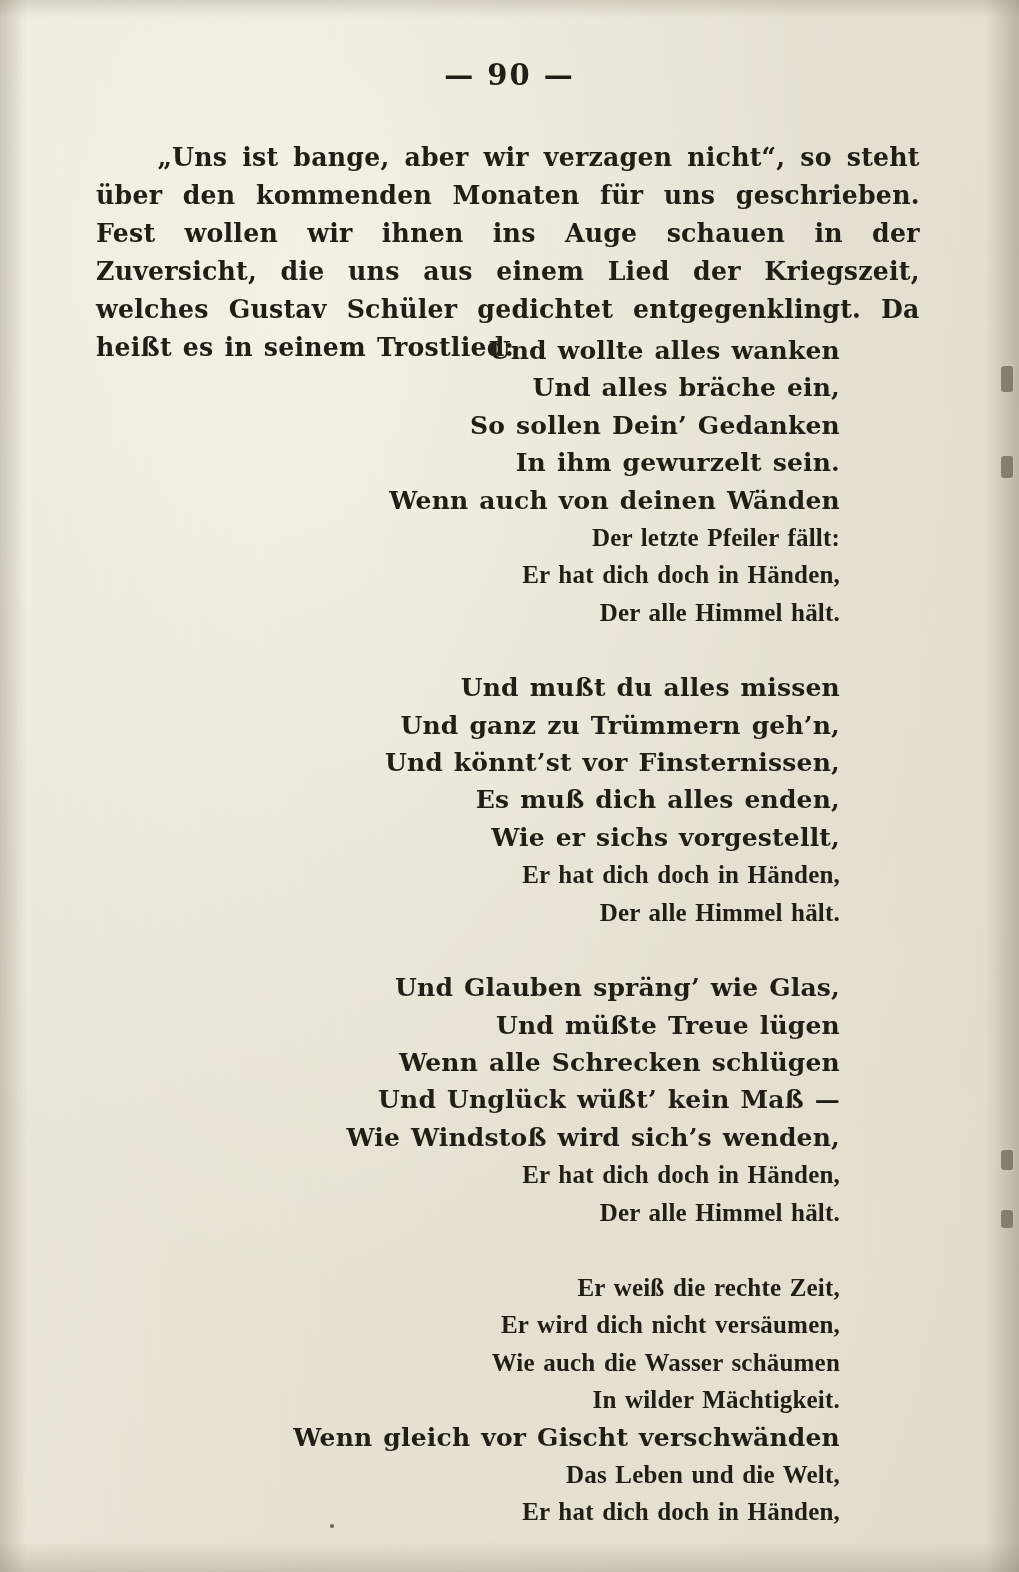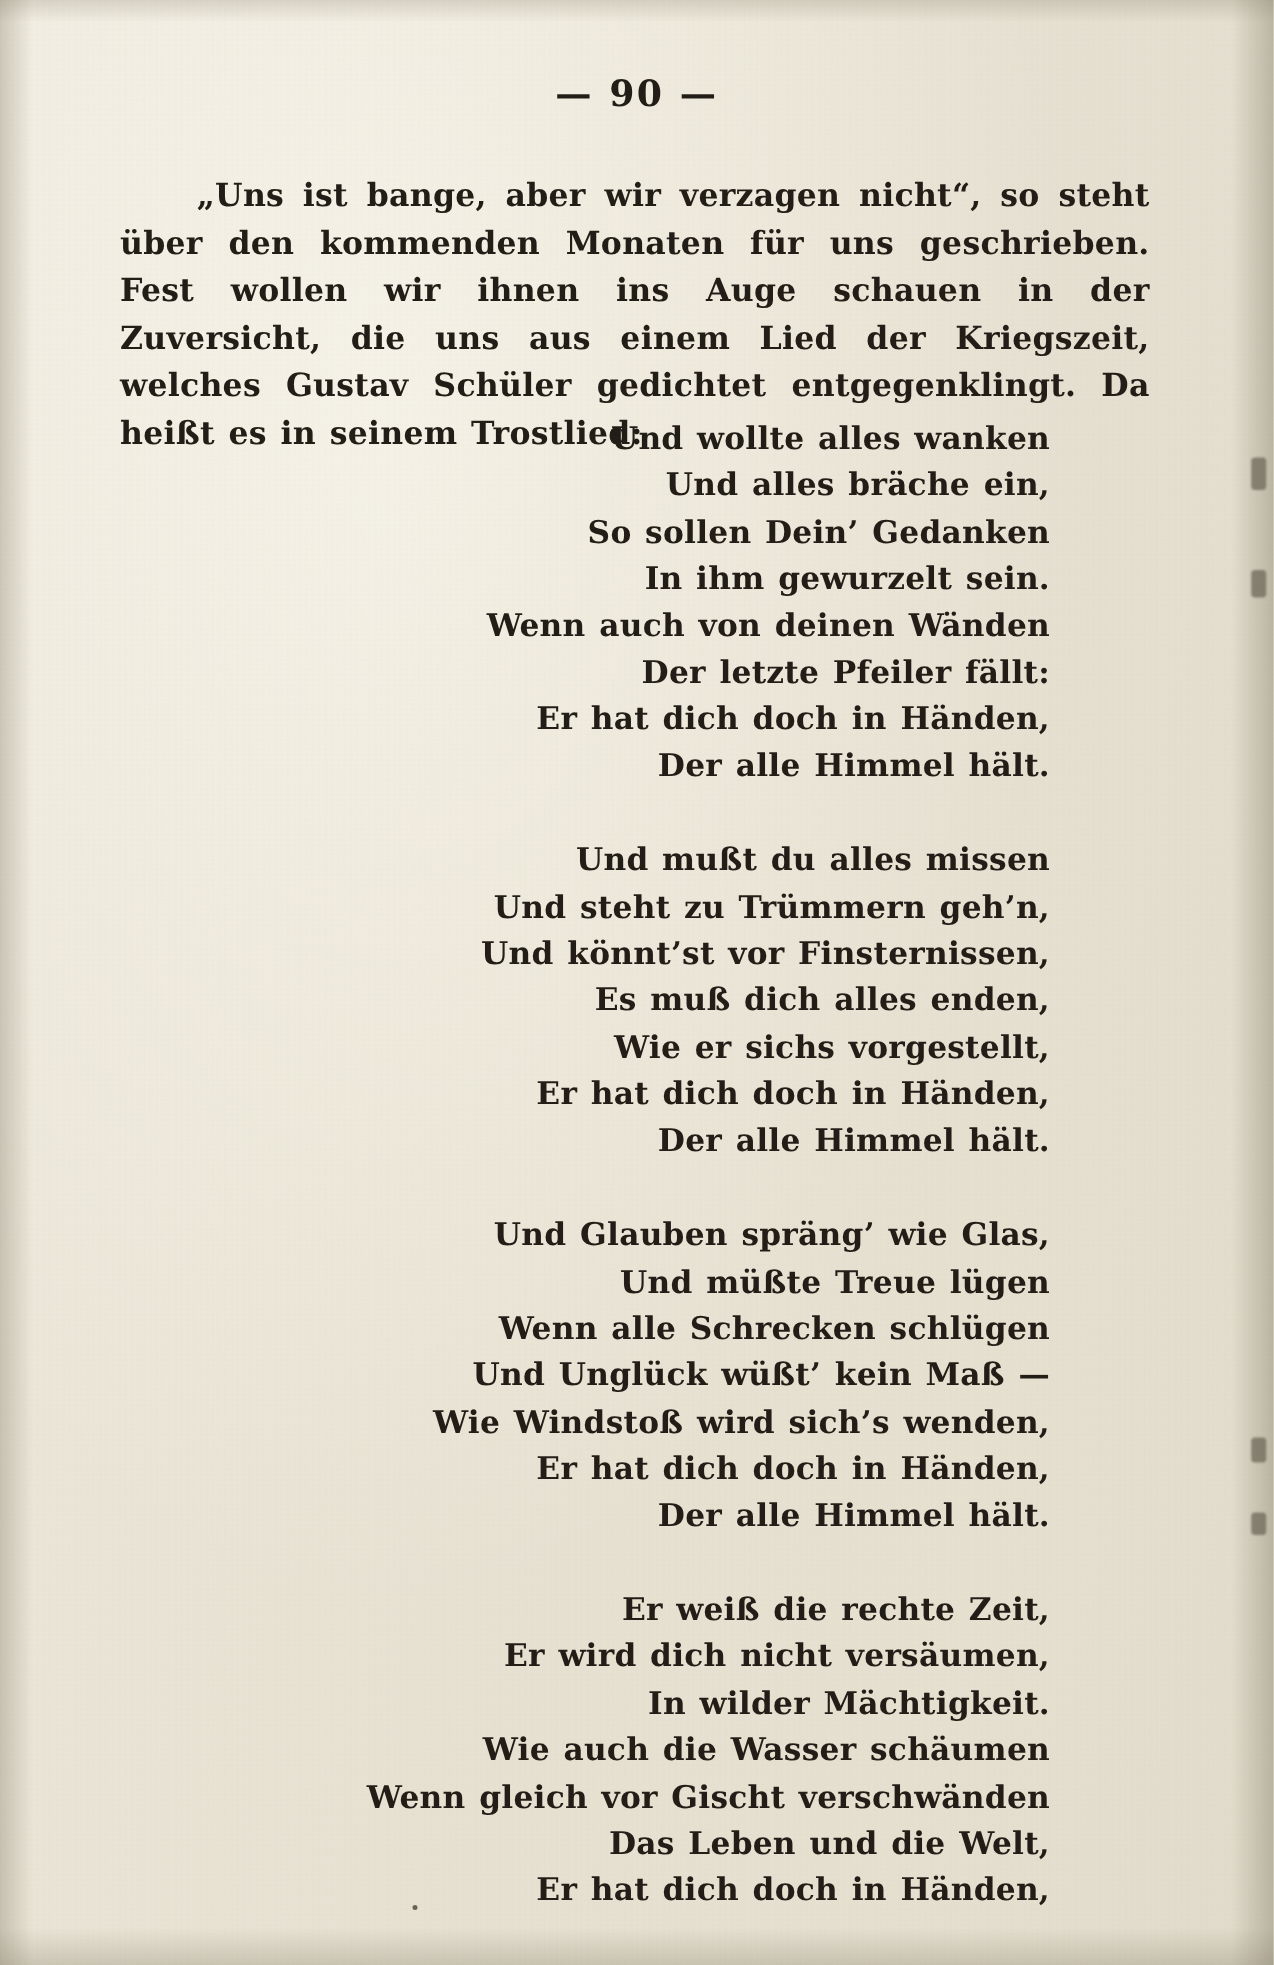--- a/index.html
+++ b/index.html
@@ -124,21 +124,21 @@
   .stanza {
     margin: 0 0 38px 0;
     text-align: right;
   }
   .stanza:last-child { margin-bottom: 0; }
   .line {
     white-space: pre;
     display: block;
   }
   .indent-1 { padding-left: 0px; }
-  .indent-2 { padding-left: 14px; }
+  .indent-2 { padding-left: 14px; font-family: Liberation Serif, serif; }
 
   .dot-mark {
     position: absolute;
     left: 330px;
     top: 1524px;
     width: 4px;
     height: 4px;
     background: #4a4336;
     border-radius: 50%;
     opacity: 0.8;
@@ -164,43 +164,43 @@
       <span class="line indent-1">So sollen Dein’ Gedanken</span>
       <span class="line indent-1">In ihm gewurzelt sein.</span>
       <span class="line indent-1">Wenn auch von deinen Wänden</span>
       <span class="line indent-2">Der letzte Pfeiler fällt:</span>
       <span class="line indent-2">Er hat dich doch in Händen,</span>
       <span class="line indent-2">Der alle Himmel hält.</span>
     </div>
 
     <div class="stanza">
       <span class="line indent-1">Und mußt du alles missen</span>
-      <span class="line indent-1">Und steht zu Trümmern geh’n,</span>
+      <span class="line indent-1">Und ganz zu Trümmern geh’n,</span>
       <span class="line indent-1">Und könnt’st vor Finsternissen,</span>
       <span class="line indent-1">Es muß dich alles enden,</span>
       <span class="line indent-1">Wie er sichs vorgestellt,</span>
       <span class="line indent-2">Er hat dich doch in Händen,</span>
       <span class="line indent-2">Der alle Himmel hält.</span>
     </div>
 
     <div class="stanza">
       <span class="line indent-1">Und Glauben spräng’ wie Glas,</span>
       <span class="line indent-1">Und müßte Treue lügen</span>
       <span class="line indent-1">Wenn alle Schrecken schlügen</span>
       <span class="line indent-1">Und Unglück wüßt’ kein Maß —</span>
       <span class="line indent-1">Wie Windstoß wird sich’s wenden,</span>
       <span class="line indent-2">Er hat dich doch in Händen,</span>
       <span class="line indent-2">Der alle Himmel hält.</span>
     </div>
 
     <div class="stanza">
       <span class="line indent-2">Er weiß die rechte Zeit,</span>
       <span class="line indent-2">Er wird dich nicht versäumen,</span>
+      <span class="line indent-2">Wie auch die Wasser schäumen</span>
       <span class="line indent-2">In wilder Mächtigkeit.</span>
-      <span class="line indent-2">Wie auch die Wasser schäumen</span>
       <span class="line indent-1">Wenn gleich vor Gischt verschwänden</span>
       <span class="line indent-2">Das Leben und die Welt,</span>
       <span class="line indent-2">Er hat dich doch in Händen,</span>
 
     </div>
 
   </div>
 
   <div class="dot-mark"></div>
 </div>

